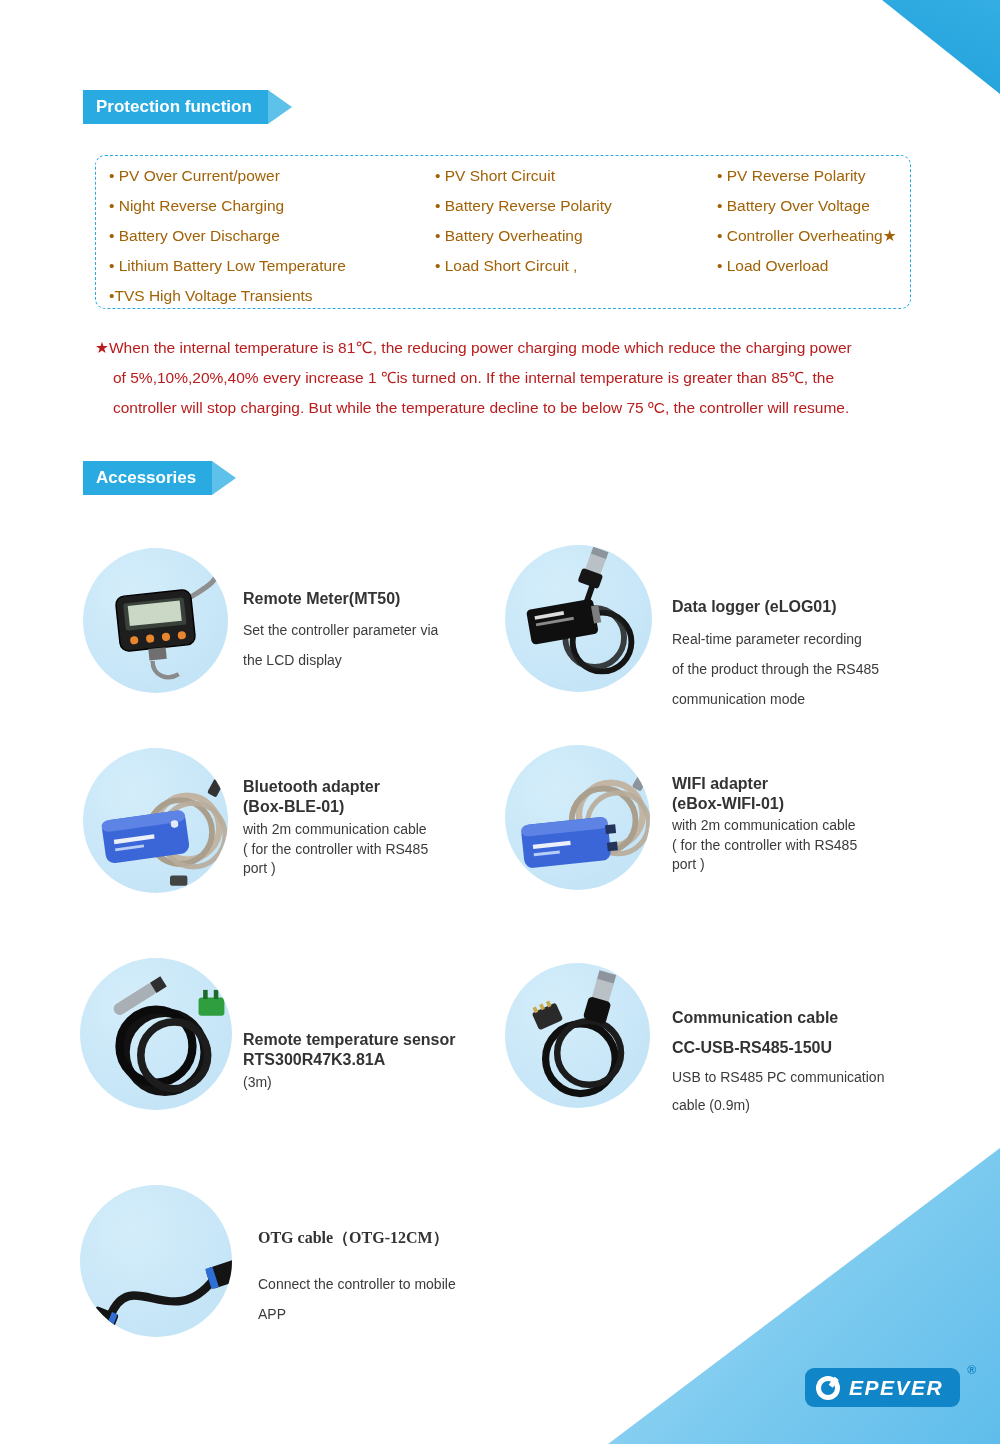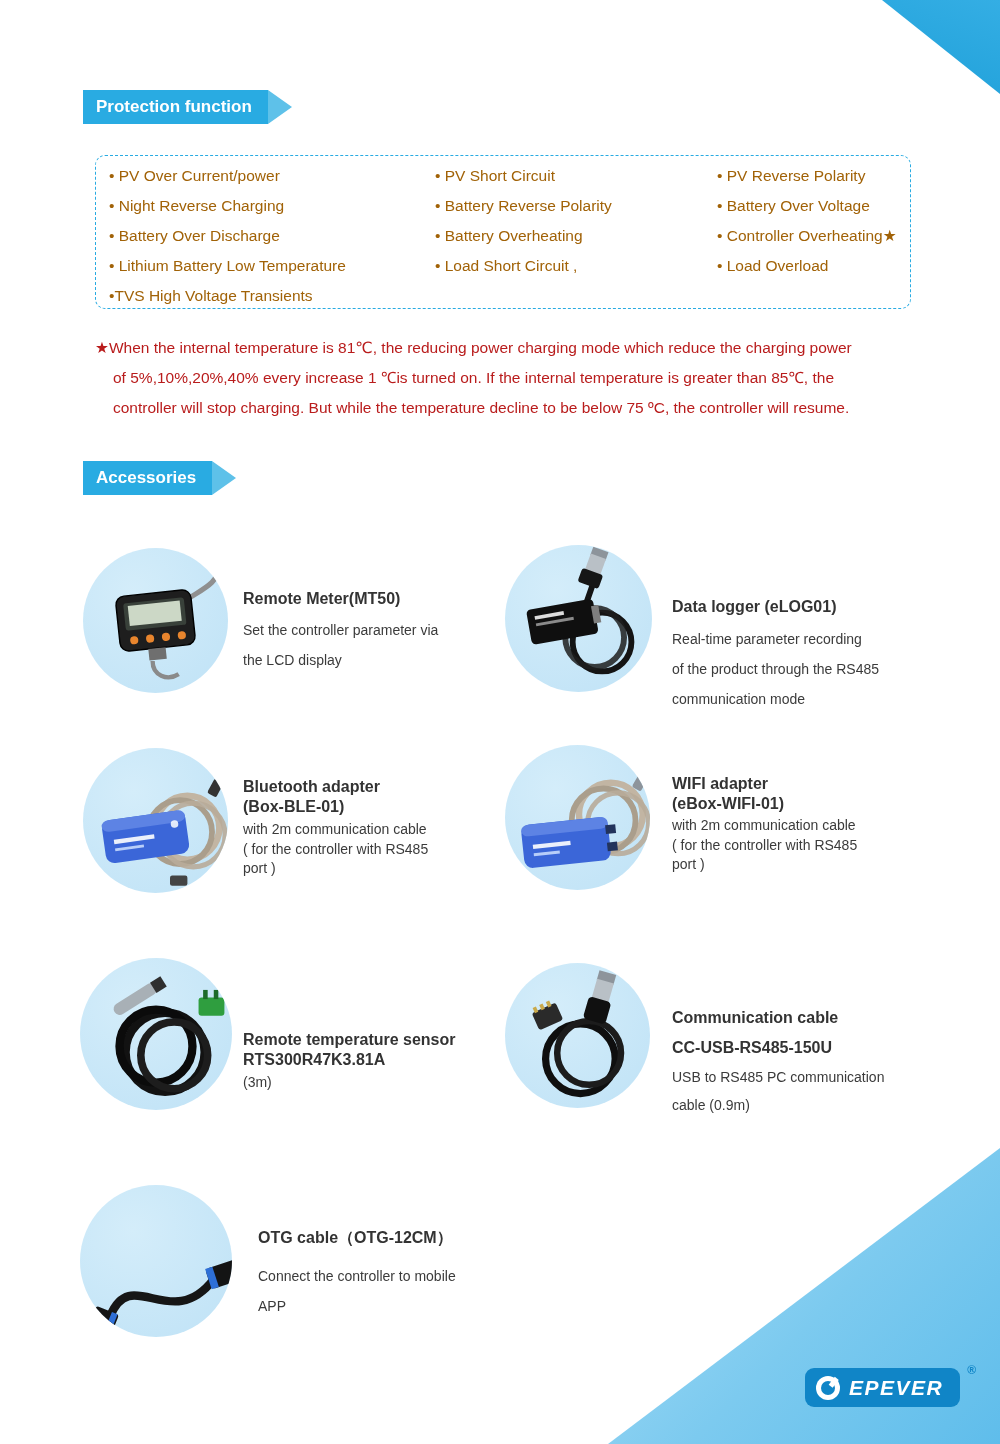--- a/index.html
+++ b/index.html
@@ -51,21 +51,21 @@
   .a2 .acc-title{margin-bottom:8px;} .a2 .acc-desc{line-height:30px;}
   .a3 { left:83px;  top:748px; }  .a3 .circle{width:145px;height:145px;} .a3 .txt{left:160px; top:29px; width:240px;}
   .a3 .acc-title{line-height:20px; margin-bottom:3px;} .a3 .acc-desc{line-height:19.5px;}
   .a4 { left:505px; top:745px; }  .a4 .circle{width:145px;height:145px;} .a4 .txt{left:167px; top:29px; width:235px;}
   .a4 .acc-title{line-height:20px; margin-bottom:2px;} .a4 .acc-desc{line-height:19.5px;}
   .a5 { left:80px;  top:958px; }  .a5 .circle{width:152px;height:152px;} .a5 .txt{left:163px; top:72px; width:255px;}
   .a5 .acc-title{line-height:20px; margin-bottom:2px;} .a5 .acc-desc{line-height:20px;}
   .a6 { left:505px; top:963px; }  .a6 .circle{width:145px;height:145px;} .a6 .txt{left:167px; top:40px; width:270px;}
   .a6 .acc-title{line-height:30px;} .a6 .acc-desc{line-height:28px;}
   .a7 { left:80px;  top:1185px; } .a7 .circle{width:152px;height:152px;} .a7 .txt{left:178px; top:43px; width:245px;}
-  .a7 .acc-title{margin-bottom:12px;} .a7 .acc-desc{line-height:30px;}
+  .a7 .acc-title{margin-bottom:20px;font-family:Liberation Serif, serif;} .a7 .acc-desc{line-height:30px;}
 
   
   .logo { position:absolute; left:805px; top:1368px; width:155px; height:39px; background:#1085c7;
     border-radius:9px; display:flex; align-items:center; padding:0 10px; }
   .logo .mark { width:26px; height:26px; margin-right:8px; flex:0 0 auto; }
   .logo .brand { color:#fff; font-weight:700; font-style:italic; font-size:21px; letter-spacing:1.5px; }
   .logo .reg { position:absolute; right:-16px; top:-5px; color:#1085c7; font-size:12px; font-weight:700; }
 </style>
 </head>
 <body>

